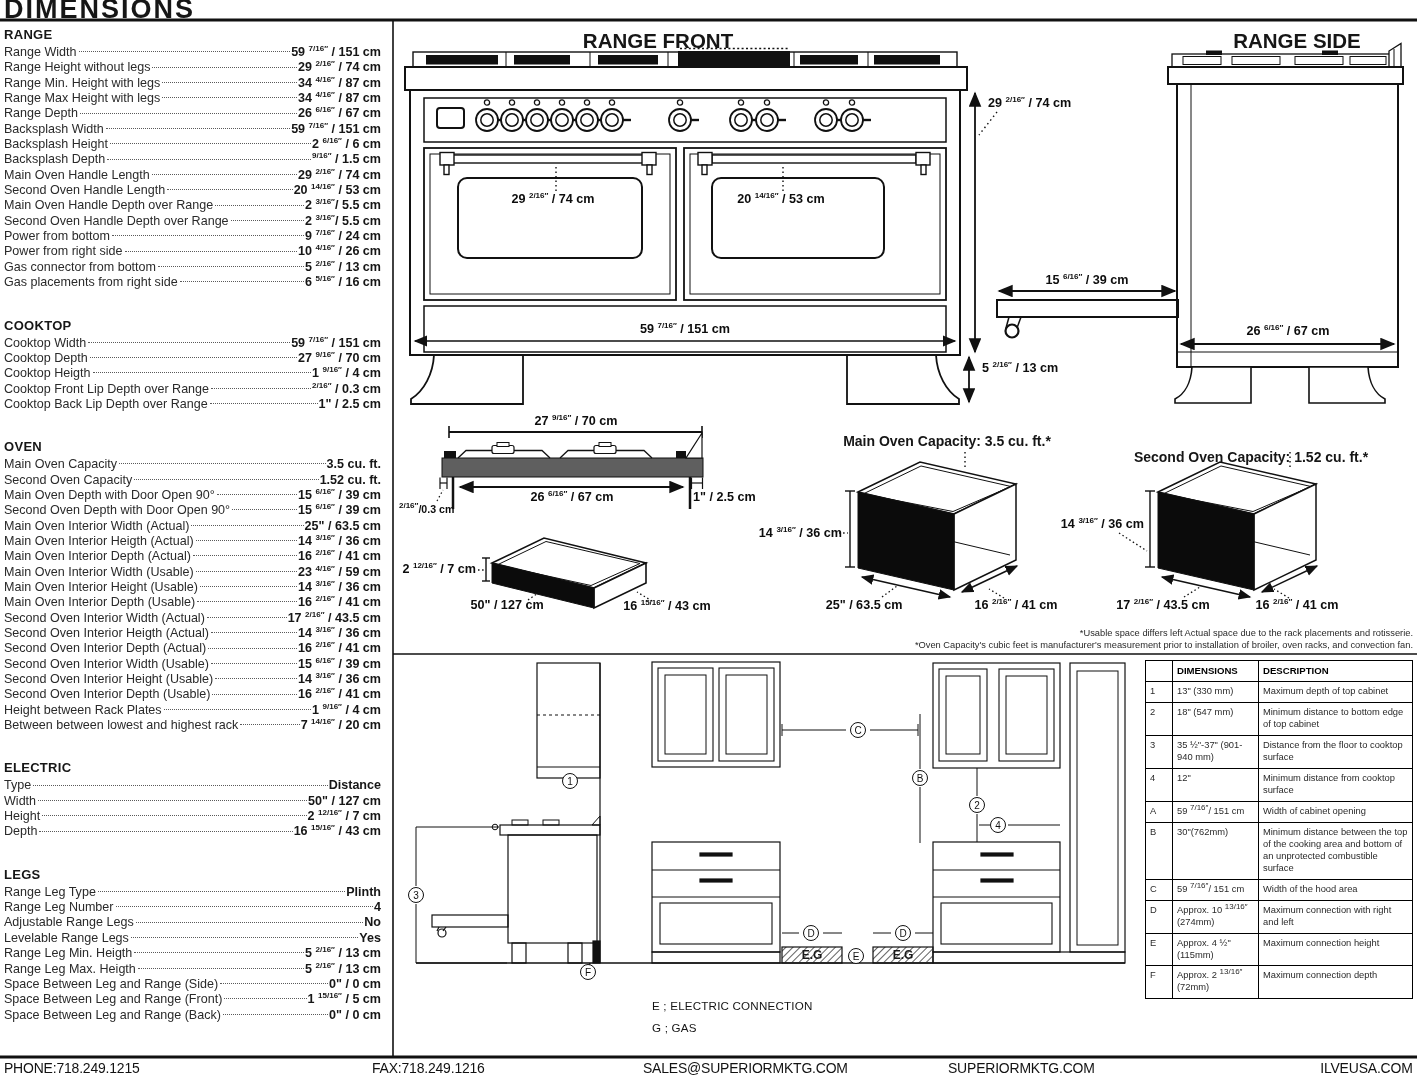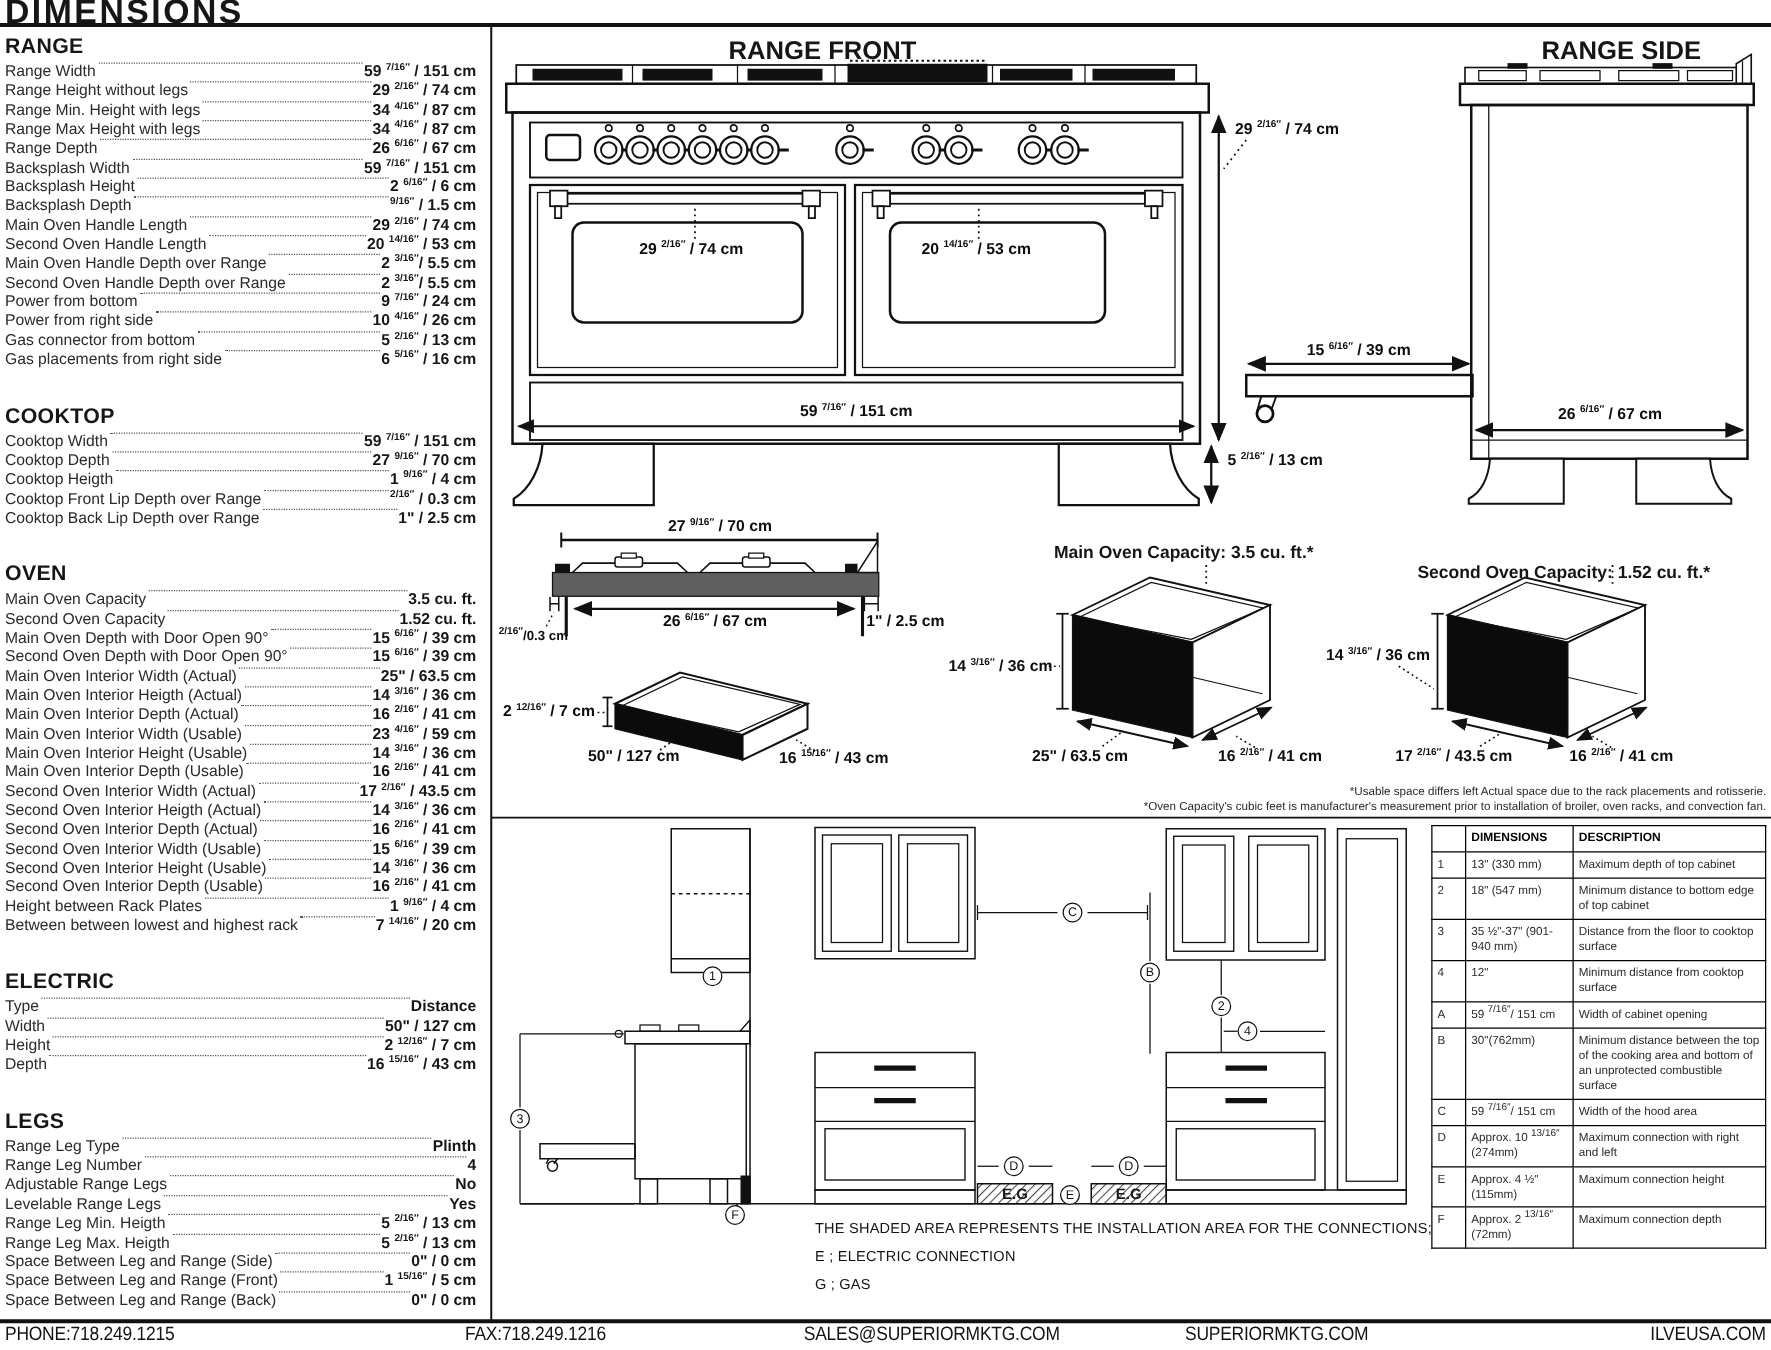--- a/index.html
+++ b/index.html
@@ -2,22 +2,22 @@
 <html><head>
 <meta charset="utf-8">
 <style>
   html,body{margin:0;padding:0;background:#e8e8e8}
   #page{position:relative;width:1417px;height:1080px;background:#fff;overflow:hidden;
         font-family:"Liberation Sans",sans-serif;color:#111}
   #title{position:absolute;left:4px;top:-6px;font-size:27px;font-weight:800;letter-spacing:2px;color:#161616}
   
   #specs{position:absolute;left:4px;top:27px;width:377px}
   .sec+.sec{margin-top:27px}
-  .sech{font-weight:800;font-size:17px;letter-spacing:.3px;margin-bottom:3px;color:#161616}
-  .row{display:flex;align-items:flex-start;font-size:12.55px;line-height:15.35px;color:#2a2a2a}
+  .sech{font-weight:800;font-size:13px;letter-spacing:.3px;margin-bottom:3px;color:#161616}
+  .row{display:flex;align-items:center;font-size:12.55px;line-height:15.35px;color:#2a2a2a}
   .rl{white-space:nowrap}
   .dots{flex:1;border-bottom:1.7px dotted #5a5a5a;margin:0 1px 2px 2px;min-width:8px}
   .rv{font-weight:700;white-space:nowrap;color:#161616}
   sup{font-size:8px;line-height:0;vertical-align:super;letter-spacing:0}
   
   .dtitle{position:absolute;font-weight:800;font-size:20.5px;white-space:nowrap;transform:translateX(-50%);color:#161616}
   .otitle{position:absolute;font-weight:700;font-size:14px;white-space:nowrap;transform:translateX(-50%);color:#161616}
   .dim{position:absolute;font-weight:700;font-size:12.6px;white-space:nowrap;color:#0d0d0d}
   .ctr{transform:translateX(-50%)}
   .rt{text-align:right}
@@ -622,21 +622,20 @@
       <div class="circ" style="left: 977px; top: 805px;">2</div>
       <div class="circ" style="left: 998px; top: 825px;">4</div>
       <div class="circ" style="left: 811px; top: 933px;">D</div>
       <div class="circ" style="left: 903px; top: 933px;">D</div>
       <div class="circ" style="left: 856px; top: 956px;">E</div>
     </div>
 
   <div class="hatchlbl" style="left:812px;top:955px">E.G</div>
   <div class="hatchlbl" style="left:903px;top:955px">E.G</div>
 
-  <div class="itext" style="left:652px;top:976px">THE SHADED AREA REPRESENTS THE INSTALLATION AREA FOR THE CONNECTIONS;</div>
   <div class="itext" style="left:652px;top:999px">E ; ELECTRIC CONNECTION</div>
   <div class="itext" style="left:652px;top:1021px">G ; GAS</div>
 
   <table id="tbl">
     <colgroup>
         <col style="width:27px">
         <col style="width:86px">
         <col>
       </colgroup>
     <tbody id="tbl-body">

